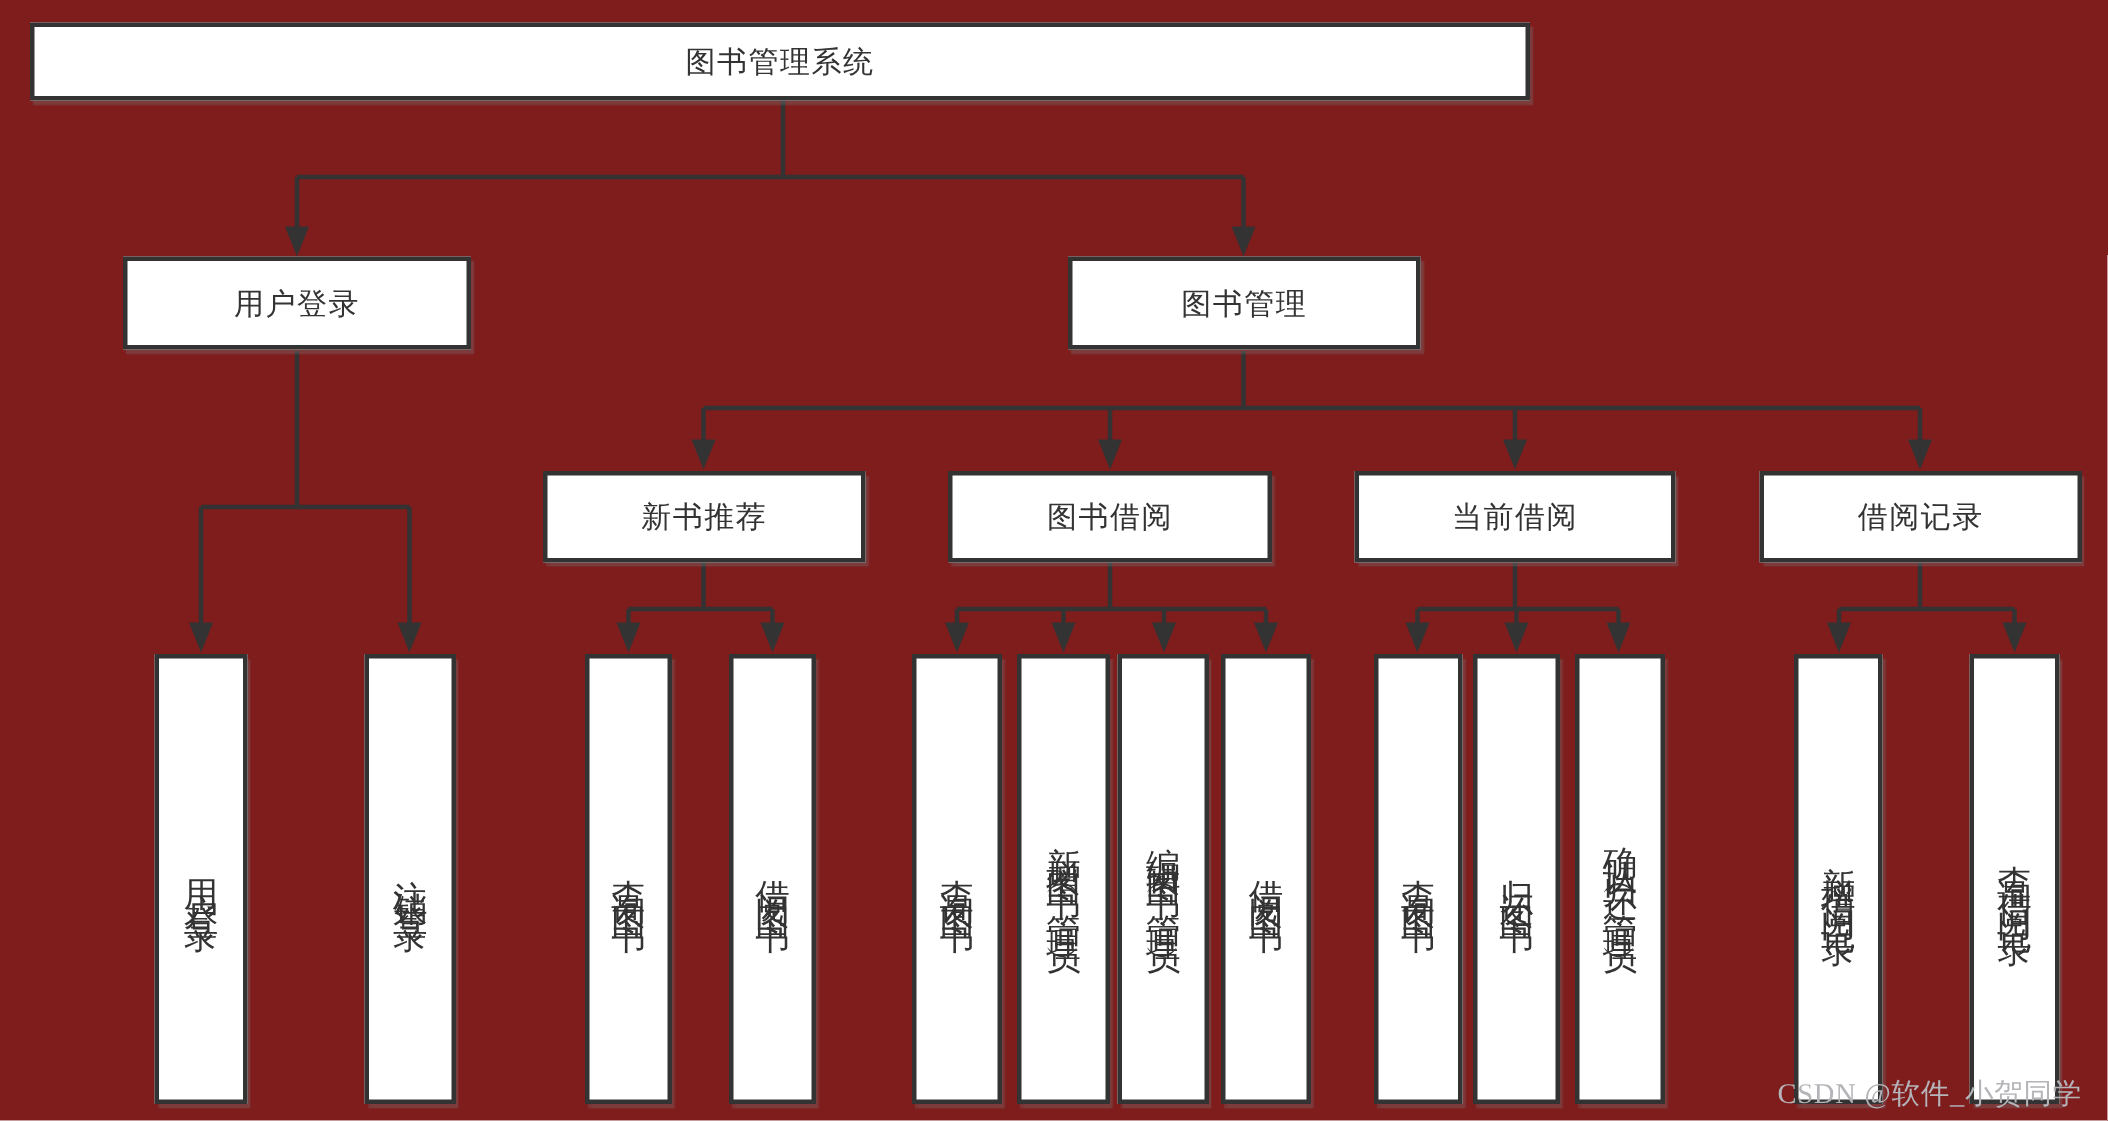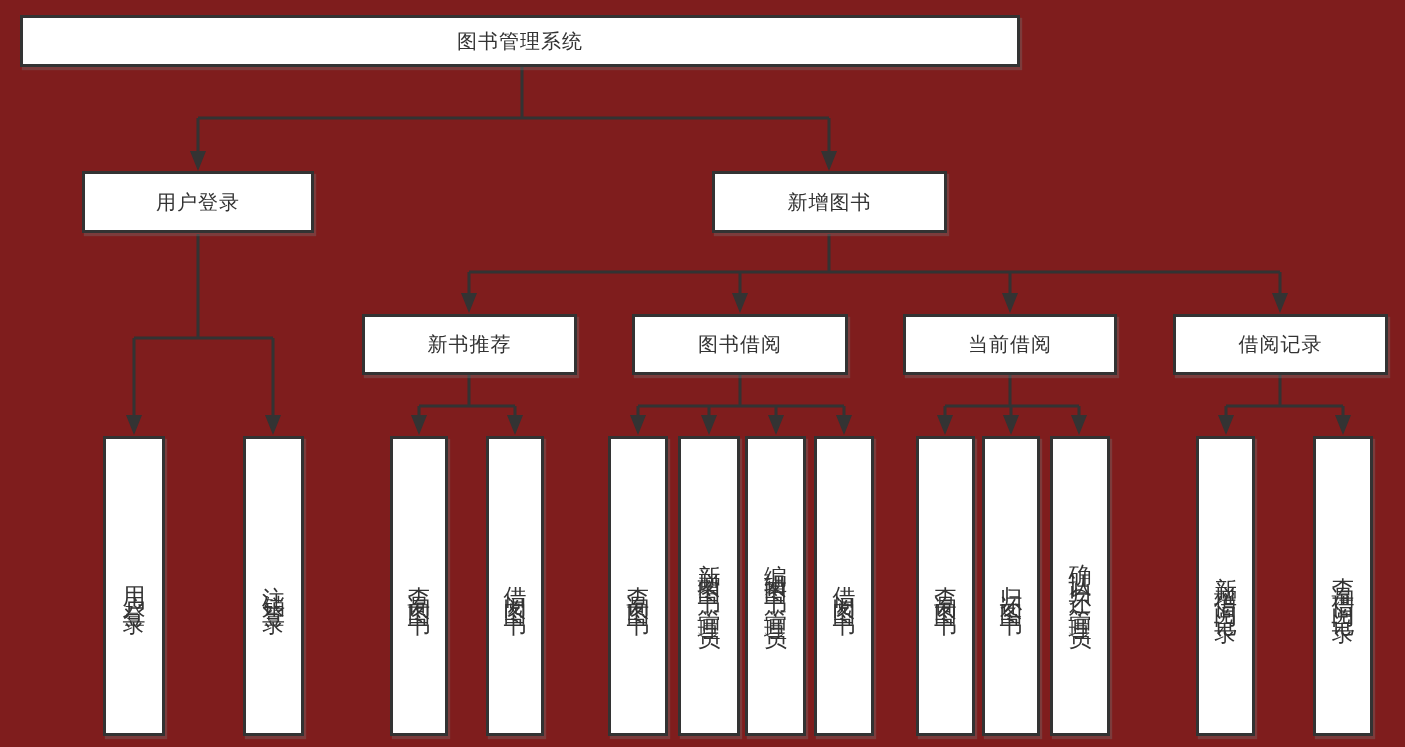--- a/index.html
+++ b/index.html
@@ -67,21 +67,21 @@
       <polygon points="1003,415 1019,415 1011,435"></polygon>
       <polygon points="1071,415 1087,415 1079,435"></polygon>
       <polygon points="1218,415 1234,415 1226,435"></polygon>
       <polygon points="1335,415 1351,415 1343,435"></polygon>
     </g>
   </svg>
 
   <div class="box hbox" style="left:20px; top:15px; width:1000px; height:52px;">图书管理系统</div>
 
   <div class="box hbox" style="left:82px; top:171px; width:232px; height:62px;">用户登录</div>
-  <div class="box hbox" style="left:712px; top:171px; width:235px; height:62px;">新增图书</div>
+  <div class="box hbox" style="left:712px; top:171px; width:235px; height:62px;">图书管理</div>
 
   <div class="box hbox" style="left:362px; top:314px; width:215px; height:61px;text-align:center;">新书推荐</div>
   <div class="box hbox" style="left:632px; top:314px; width:216px; height:61px;">图书借阅</div>
   <div class="box hbox" style="left:903px; top:314px; width:214px; height:61px;">当前借阅</div>
   <div class="box hbox" style="left:1173px; top:314px; width:215px; height:61px;">借阅记录</div>
 
   <div class="box leaf" style="left:103px; top:436px; width:62px; height:300px;">用户登录</div>
   <div class="box leaf" style="left:243px; top:436px; width:61px; height:300px;">注销登录</div>
 
   <div class="box leaf" style="left:390px; top:436px; width:58px; height:300px;">查询图书</div>
@@ -92,14 +92,15 @@
   <div class="box leaf" style="left:745px; top:436px; width:61px; height:300px;">编辑图书（管理员）</div>
   <div class="box leaf" style="left:814px; top:436px; width:60px; height:300px;">借阅图书</div>
 
   <div class="box leaf" style="left:916px; top:436px; width:59px; height:300px;">查询图书</div>
   <div class="box leaf" style="left:982px; top:436px; width:58px; height:300px;">归还图书</div>
   <div class="box leaf" style="left:1050px; top:436px; width:60px; height:300px;">确认归还（管理员）</div>
 
   <div class="box leaf" style="left:1196px; top:436px; width:59px; height:300px;">新增借阅记录</div>
   <div class="box leaf" style="left:1313px; top:436px; width:60px; height:300px;">查询借阅记录</div>
 
+  <div class="watermark">CSDN @软件_小贺同学</div>
 
 </div>
 
 </body></html>

